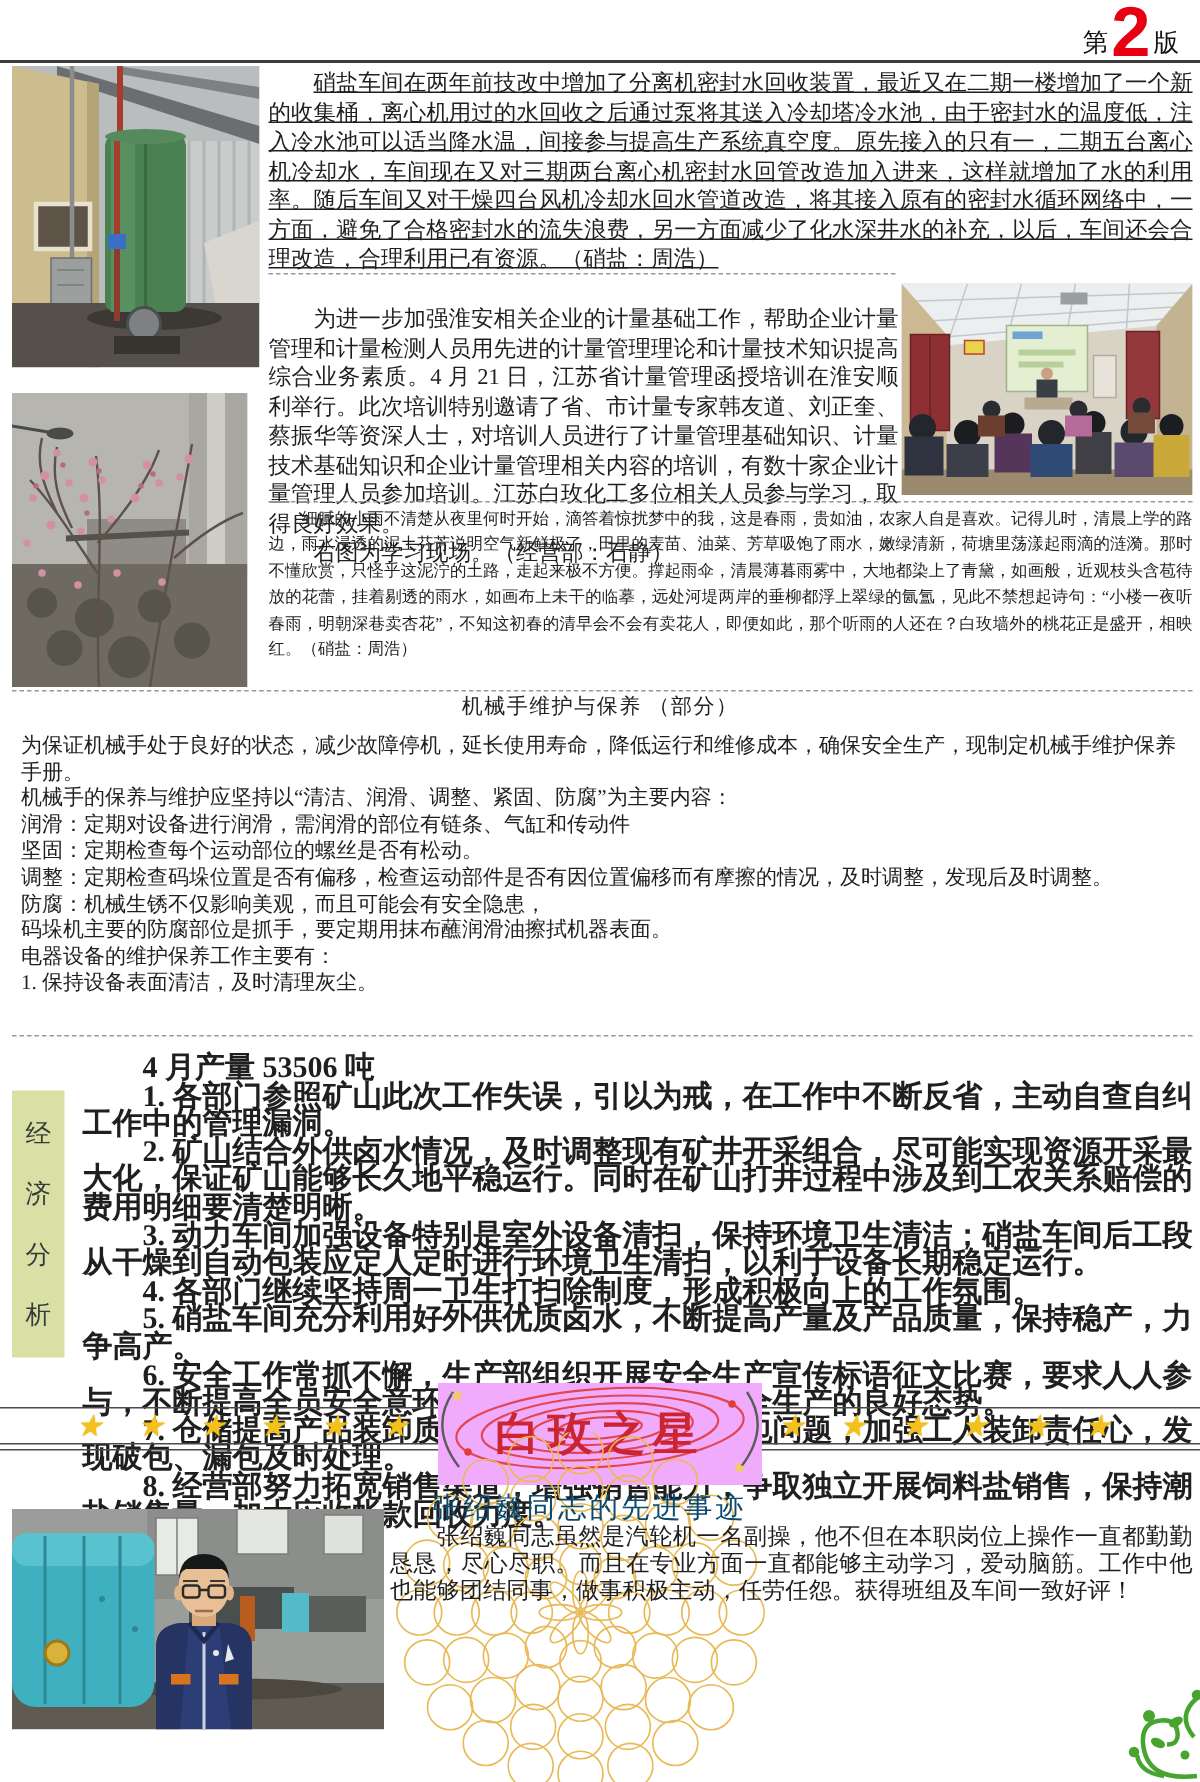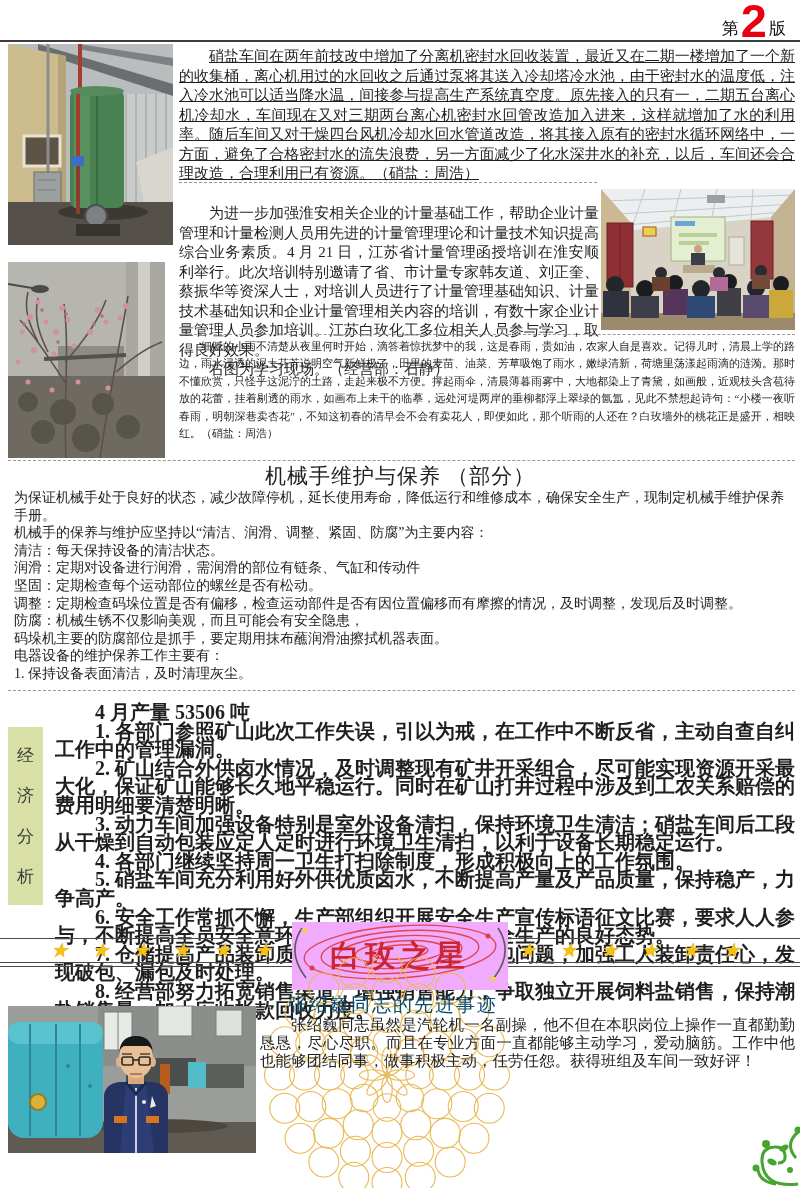--- a/index.html
+++ b/index.html
@@ -13,21 +13,21 @@
   .maint-text{font-size:14px;line-height:17.6px;}
   .econ-text{font-size:20px;line-height:18.6px;font-weight:bold;}
   .dashed{border-top:1px dashed #989898;height:0;}
   .rule{background:#3c3c3c;}
   .photo-frame{background:#ddd;overflow:hidden;}
   
   .edition{display:flex;align-items:flex-end;font-size:17px;color:#111;}
   .edition .num{font-family:"Liberation Sans","DejaVu Sans",sans-serif;font-weight:bold;
                 font-size:47px;line-height:38px;color:#e60012;margin:0 2px;}
   
-  .sect-title{font-size:21px;letter-spacing:1px;text-align:center;color:#222;}
+  .sect-title{font-size:14px;letter-spacing:1px;text-align:center;color:#222;}
   
   .econ-bar{background:#d9e0a6;display:flex;flex-direction:column;justify-content:space-around;
             align-items:center;font-size:17px;color:#3a3a3a;}
   
   .bline1{height:0;border-top:1px solid #4a4a4a;}
   .bline2{height:3px;border-top:1px solid #4a4a4a;border-bottom:1px solid #4a4a4a;}
   .stars{display:flex;justify-content:space-between;font-size:20px;color:#f2c11a;
          text-shadow:0 0 1px #d89e00;}
   .stars span{transform:skewX(-12deg);}
   .medallion-title{font-size:30px;font-weight:bold;letter-spacing:5px;color:#cb2532;
@@ -210,21 +210,20 @@
   </div>
   <div class="abs body-text jt" style="left:179px;top:338px;width:616px;height:122px;font-size:11px;line-height:17.4px;">
     <p class="ind">细腻的小雨不清楚从夜里何时开始，滴答着惊扰梦中的我，这是春雨，贵如油，农家人自是喜欢。记得儿时，清晨上学的路边，雨水浸透的泥土芬芳说明空气新鲜极了，田里的麦苗、油菜、芳草吸饱了雨水，嫩绿清新，荷塘里荡漾起雨滴的涟漪。那时不懂欣赏，只怪乎这泥泞的土路，走起来极不方便。撑起雨伞，清晨薄暮雨雾中，大地都染上了青黛，如画般，近观枝头含苞待放的花蕾，挂着剔透的雨水，如画布上未干的临摹，远处河堤两岸的垂柳都浮上翠绿的氤氲，见此不禁想起诗句：“小楼一夜听春雨，明朝深巷卖杏花”，不知这初春的清早会不会有卖花人，即便如此，那个听雨的人还在？白玫墙外的桃花正是盛开，相映红。（硝盐：周浩）</p>
   </div>
 
   <div class="abs dashed" style="left:8px;top:460px;width:787px;"></div>
   <div class="abs sect-title" style="left:0;top:462px;width:800px;">机械手维护与保养 （部分）</div>
   <div class="abs maint-text" style="left:14px;top:489px;width:780px;">
     <p>为保证机械手处于良好的状态，减少故障停机，延长使用寿命，降低运行和维修成本，确保安全生产，现制定机械手维护保养手册。</p>
     <p>机械手的保养与维护应坚持以“清洁、润滑、调整、紧固、防腐”为主要内容：</p>
-    <p>清洁：每天保持设备的清洁状态。</p>
     <p>润滑：定期对设备进行润滑，需润滑的部位有链条、气缸和传动件</p>
     <p>坚固：定期检查每个运动部位的螺丝是否有松动。</p>
     <p>调整：定期检查码垛位置是否有偏移，检查运动部件是否有因位置偏移而有摩擦的情况，及时调整，发现后及时调整。</p>
     <p>防腐：机械生锈不仅影响美观，而且可能会有安全隐患，</p>
     <p>码垛机主要的防腐部位是抓手，要定期用抹布蘸润滑油擦拭机器表面。</p>
     <p>电器设备的维护保养工作主要有：</p>
     <p>1. 保持设备表面清洁，及时清理灰尘。</p>
   </div>
 
   <div class="abs dashed" style="left:8px;top:690px;width:787px;"></div>

